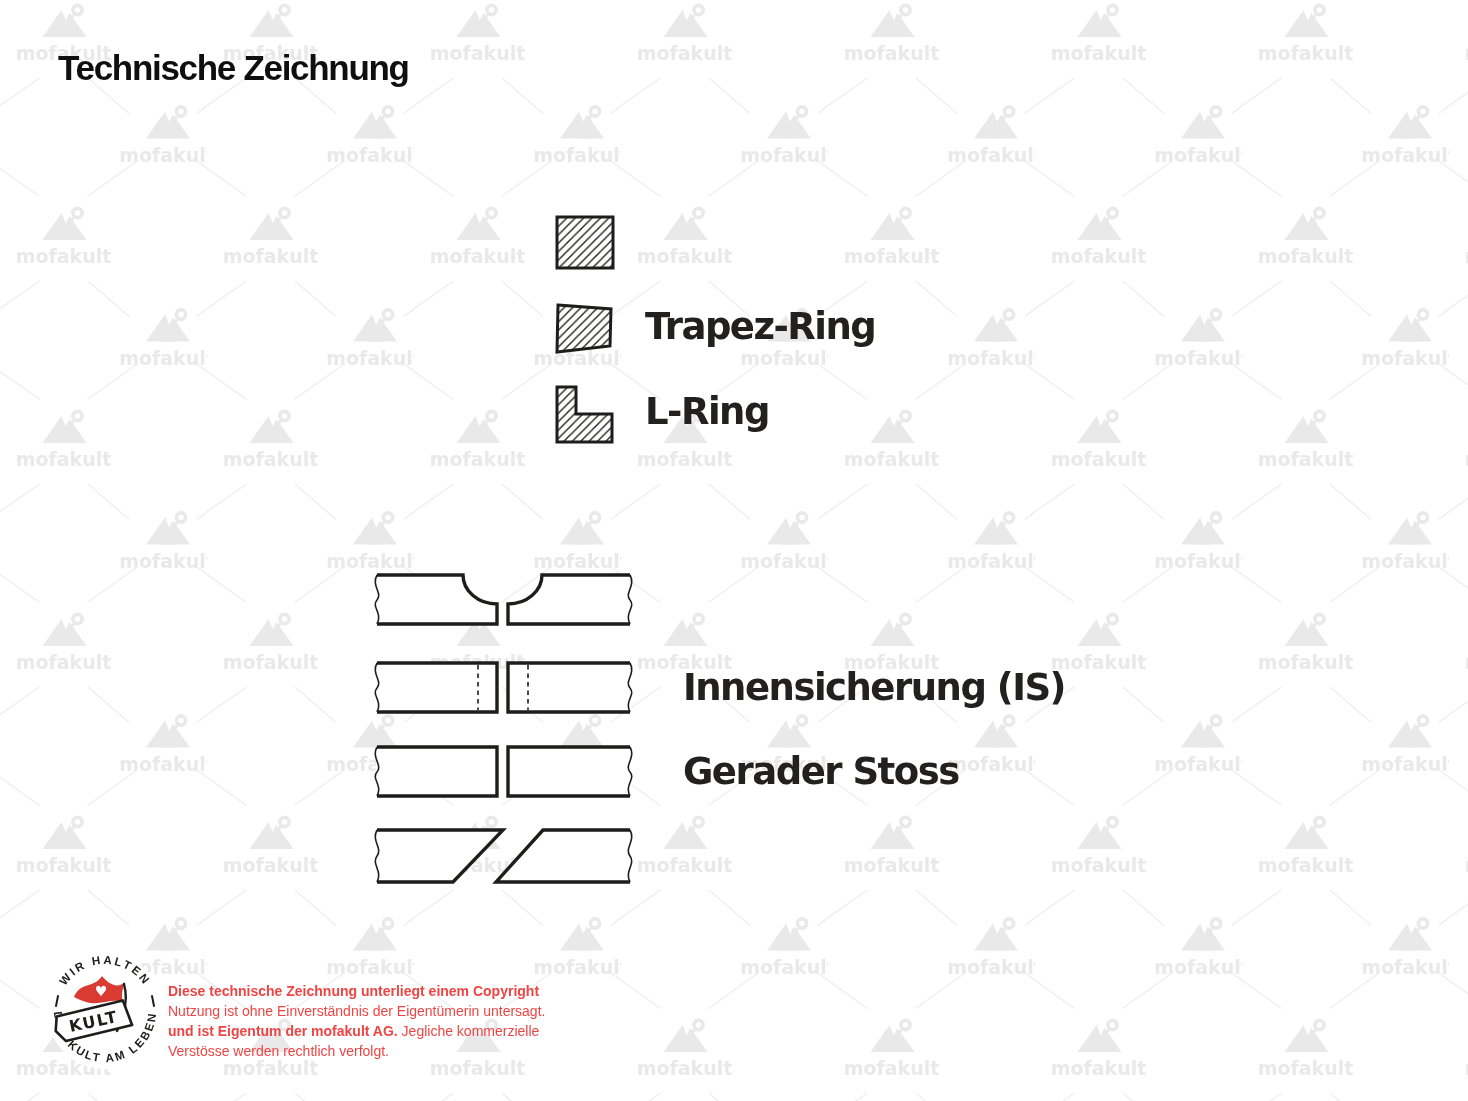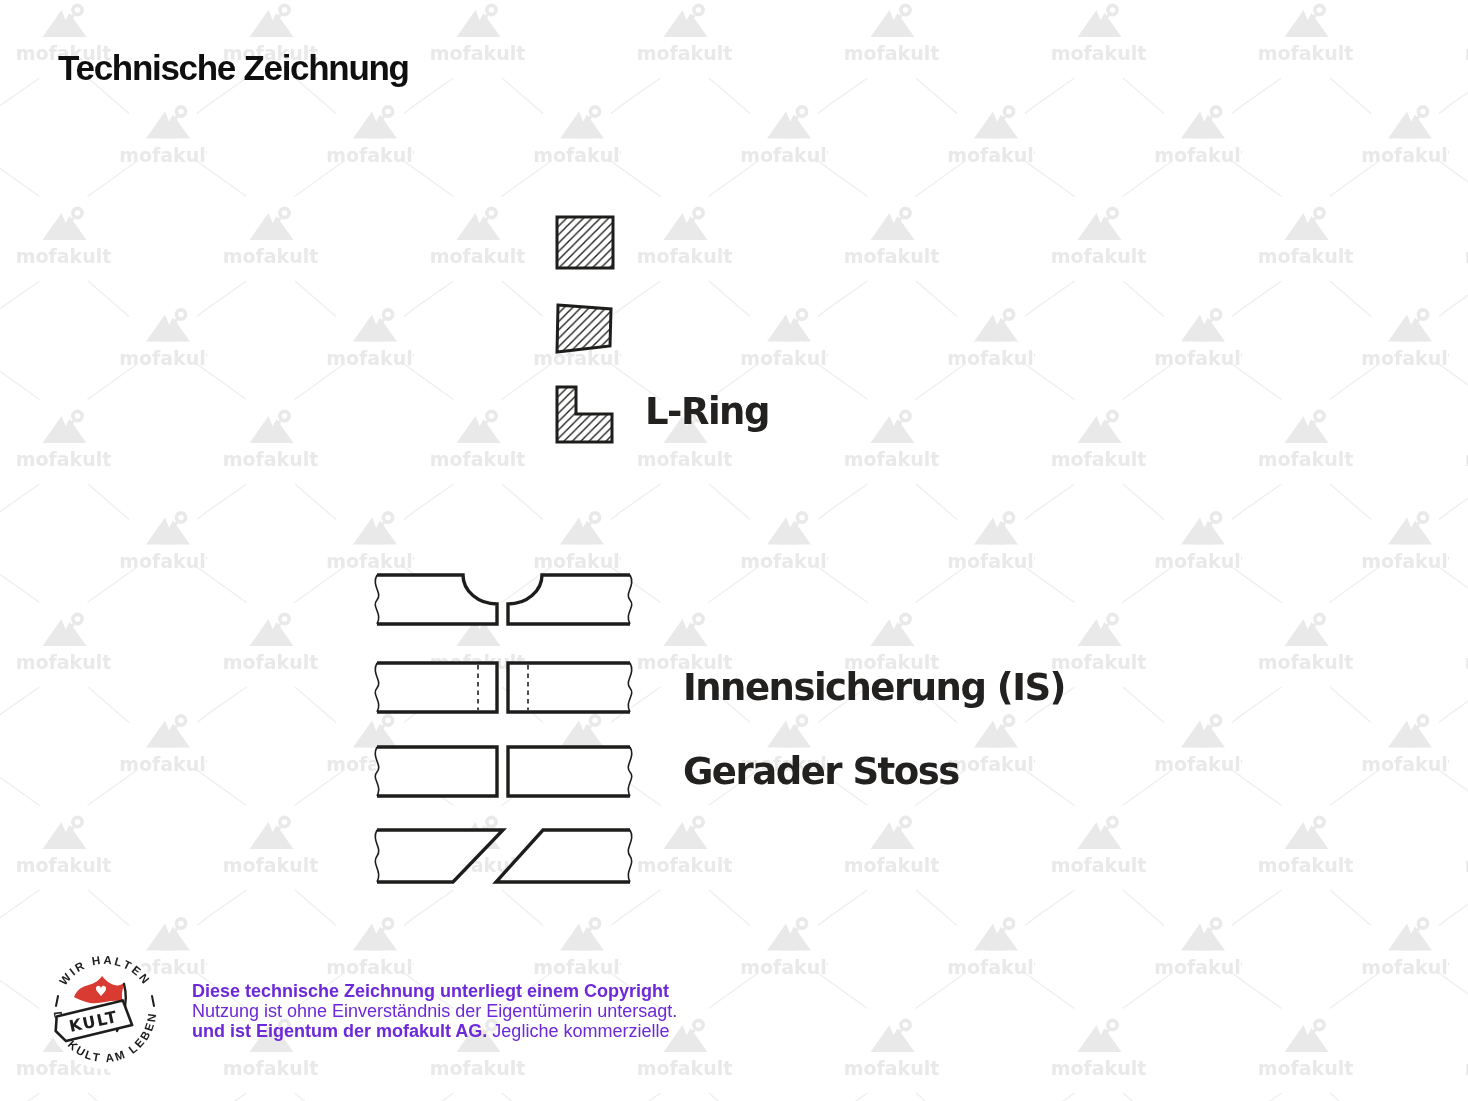--- a/index.html
+++ b/index.html
@@ -5,21 +5,21 @@
   html,body{margin:0;padding:0;background:#fff;}
   .page{position:relative;width:1468px;height:1101px;background:#ffffff;overflow:hidden;
         font-family:"Liberation Sans",sans-serif;color:#1d1d1b;}
   .watermark{position:absolute;left:0;top:0;width:1468px;height:1101px;}
   .content{position:absolute;left:0;top:0;width:1232px;height:1101px;padding-left:12px;}
   .title{position:absolute;left:58px;top:48px;font-size:35px;line-height:40px;font-weight:bold;
          letter-spacing:-1.3px;color:#0f0f0f;font-family:"Liberation Sans",sans-serif;white-space:nowrap;}
   .symbol{position:absolute;}
   .ring-label,.joint-label{position:absolute;font-family:"DejaVu Sans",sans-serif;font-weight:bold;
          font-size:37px;line-height:44px;letter-spacing:-1.5px;color:#232120;white-space:nowrap;}
-  .copyright{position:absolute;left:168px;top:981px;font-size:18px;line-height:20px;color:#6d28d9;margin-left:24px;}
+  .copyright{position:absolute;left:168px;top:981px;font-size:14px;line-height:20px;color:#ef4444;}
   .copyright .line{white-space:pre;}
   .copyright b{font-weight:bold;}
   .logo-svg{position:absolute;left:44px;top:949px;}
 </style>
 </head>
 <body>
 
 <div class="page">
 
   <svg class="watermark" width="1468" height="1101" xmlns="http://www.w3.org/2000/svg">
@@ -68,20 +68,21 @@
       <rect x="3" y="3" width="56" height="51" fill="#ffffff"></rect>
       <rect x="3" y="3" width="56" height="51" fill="url(#hatch)"></rect>
       <rect x="3" y="3" width="56" height="51" fill="none" stroke="#1d1d1b" stroke-width="3"></rect>
     </svg>
 
     <svg class="symbol" style="left:554px;top:301px" width="62" height="56" viewBox="0 0 62 56">
       <polygon points="4,4 57,8 56,45 3,51" fill="#ffffff"></polygon>
       <polygon points="4,4 57,8 56,45 3,51" fill="url(#hatch)"></polygon>
       <polygon points="4,4 57,8 56,45 3,51" fill="none" stroke="#1d1d1b" stroke-width="3" stroke-linejoin="miter"></polygon>
     </svg>
+    <div class="ring-label" style="left:645px;top:305px">Trapez-Ring</div>
 
     <svg class="symbol" style="left:554px;top:384px" width="62" height="62" viewBox="0 0 62 62">
       <path d="M3,3 L22,3 L22,30 L58,30 L58,58 L3,58 Z" fill="#ffffff"></path>
       <path d="M3,3 L22,3 L22,30 L58,30 L58,58 L3,58 Z" fill="url(#hatch)"></path>
       <path d="M3,3 L22,3 L22,30 L58,30 L58,58 L3,58 Z" fill="none" stroke="#1d1d1b" stroke-width="3"></path>
     </svg>
     <div class="ring-label" style="left:645px;top:390px">L-Ring</div>
 
     <svg class="symbol" style="left:374px;top:572px" width="260" height="56" viewBox="0 0 260 56">
       <path d="M3,3 L89,3 A34,29 0 0 0 123,32 L123,52 L3,52 C-3,41 9,35 3,28 C-3,21 9,14 3,3 Z" fill="#fff"></path>
@@ -147,16 +148,17 @@
       <g transform="rotate(-12 49 70)">
         <path d="M14,60 L82,58 L86,84 L18,86 L10,74 Z" fill="#ffffff" stroke="#1d1d1b" stroke-width="2.6" stroke-linejoin="round"></path>
         <text x="49" y="78" text-anchor="middle" font-family="DejaVu Sans, sans-serif" font-size="16" font-weight="bold" letter-spacing="1.5" fill="#1d1d1b">KULT</text>
       </g>
     </svg>
 
     <div class="copyright">
       <div class="line"><b>Diese technische Zeichnung unterliegt einem Copyright</b><span></span></div>
       <div class="line"><b></b><span>Nutzung ist ohne Einverständnis der Eigentümerin untersagt.</span></div>
       <div class="line"><b>und ist Eigentum der mofakult AG.</b><span> Jegliche kommerzielle</span></div>
+      <div class="line"><b></b><span>Verstösse werden rechtlich verfolgt.</span></div>
     </div>
 
   </div>
 </div>
 
 </body></html>

